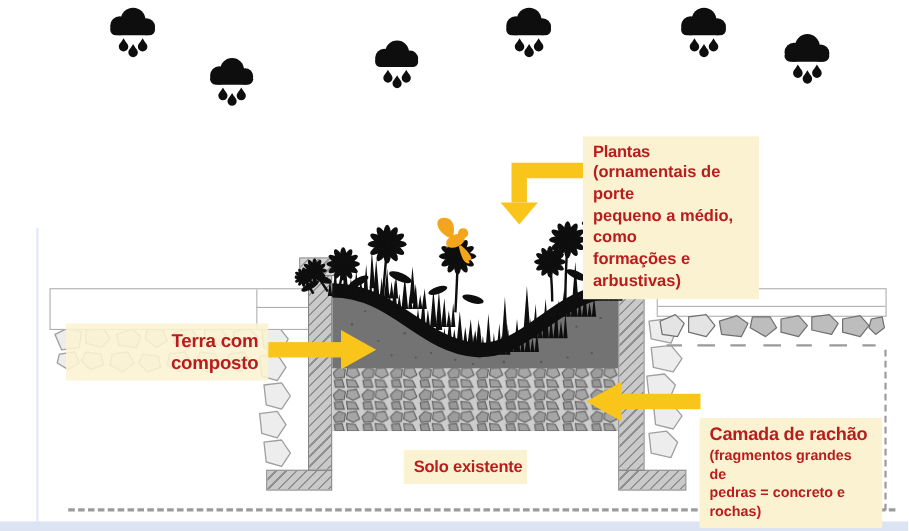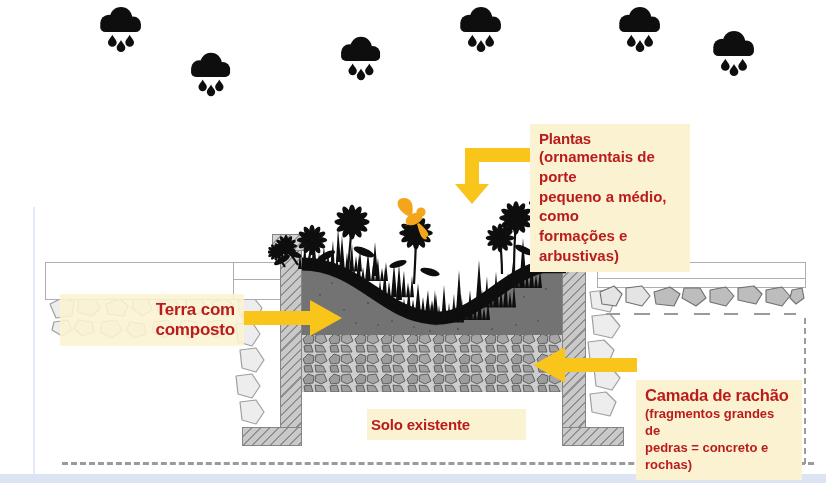--- a/index.html
+++ b/index.html
@@ -27,21 +27,21 @@
   #plantas-label .label-desc{font-size:15px;}
 
   #terra-label{left:60px;top:294px;width:184px;text-align:right;background:rgba(251,242,209,0.88);}
   #terra-label .label-title{font-size:17px;margin-left:40px;}
   #terra-label .label-desc{font-size:11px;}
 
   #rachao-label{left:636px;top:348px;width:166px;margin-top:32px;}
   #rachao-label .label-title{font-size:16.5px;}
   #rachao-label .label-desc{font-size:13px;}
 
-  #solo-label{left:367px;top:409px;width:159px;text-align:left;padding:7px 4px;}
+  #solo-label{left:367px;top:409px;width:112px;text-align:right;padding:7px 4px;}
   #solo-label .label-title{font-size:15px;}
 
   .dashed-h{border-top:3px dashed #9b9b9b;}
   .dashed-v{border-left:2px dashed #9b9b9b;}
 
   #footer-strip{left:0;top:474px;width:826px;height:9px;background:#DCE4F3;}
   #left-edge-line{left:33px;top:207px;width:2px;height:276px;background:#E3E9F6;}
 
   svg{display:block;}
   .decor{pointer-events:none;}

